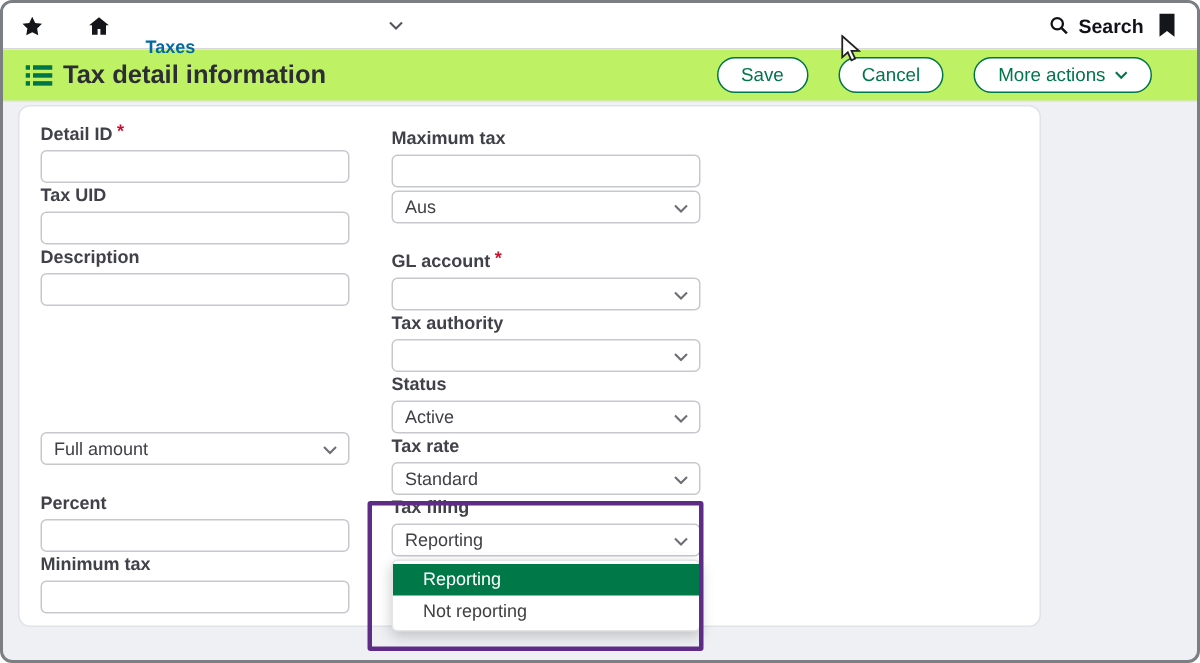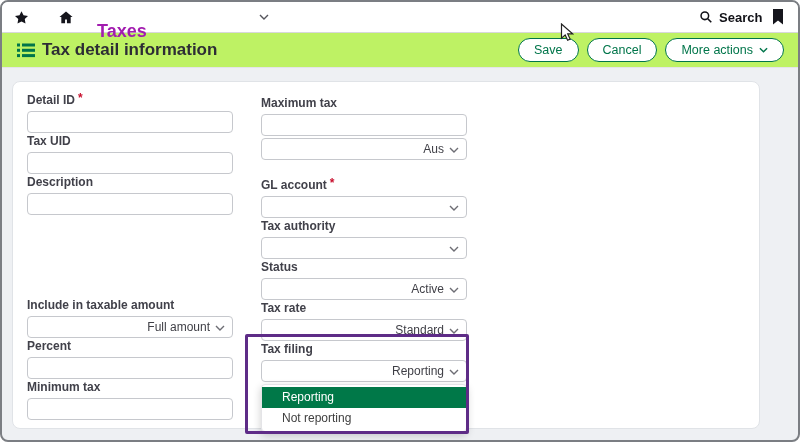--- a/index.html
+++ b/index.html
@@ -7,46 +7,46 @@
   body { font-family:"Liberation Sans", sans-serif; width:800px; height:442px; }
   .frame { position:relative; width:800px; height:442px; border:2px solid #7b7e83;
            border-radius:8px; background:#eef0f3; overflow:hidden; }
 
   
   .topbar { position:absolute; left:0; top:0; width:100%; height:31px; background:#fff;
             border-bottom:1px solid #d8d8db; z-index:5; }
   .tb-item { position:absolute; top:0; height:30px; display:flex; align-items:center; cursor:pointer; }
   .star { left:12px; } .home { left:56px; }
   .taxes-menu { left:95px; width:172px; justify-content:space-between; }
-  .taxes-label { font-size:18px; font-weight:700; color:#a21caf;margin-top:28px; }
+  .taxes-label { font-size:12px; font-weight:700; color:#0369a1;margin-top:28px; }
   .search-btn { left:697px; gap:6px; }
   .search-label { font-size:13px; font-weight:700; color:#111117; }
   .bookmark { left:770px; }
 
   
   .header { position:absolute; left:0; top:31px; width:100%; height:35px; background:#bef264;
             border-bottom:1px solid #e4e4e8; z-index:4; }
   .list-ic { position:absolute; left:15px; top:10px; }
   .page-title { position:absolute; left:40px; top:0; line-height:34px; font-size:17px;
                 font-weight:700; color:#2d2d35; }
-  .hdr-btns { position:absolute; right:14px; top:5px; display:flex; gap:8px; }
+  .hdr-btns { position:absolute; right:30px; top:5px; display:flex; gap:20px; }
   .pill { height:24px; display:flex; align-items:center; gap:6px; padding:0 15px;
           border:1.5px solid #00754a; border-radius:13px; background:#fff; color:#00754a;
           font-family:"Liberation Sans",sans-serif; font-size:12.5px; font-weight:500; cursor:pointer; }
 
   
-  .card { position:absolute; left:10px; top:79px; width:748px; height:348px; background:#fff;
+  .card { position:absolute; left:10px; top:68px; width:682px; height:348px; background:#fff;
           border:1px solid #e0e3e7; border-radius:8px; }
   .field { position:absolute; width:206px; }
   .flabel { font-size:12px; font-weight:700; color:#41414a; height:12px; line-height:12px;
             margin-bottom:5px; white-space:nowrap; }
   .req { color:#c8102e; margin-left:3px; position:relative; top:-2px; font-size:12px; }
   .fbox { position:relative; height:22px; border:1px solid #c6c8cd; border-radius:4px;
           background:#fff; font-size:12px; color:#3f3f46; line-height:20px; padding:0 22px 0 8px;
-          overflow:hidden; white-space:nowrap;text-align:right; }
+          overflow:hidden; white-space:nowrap; }
   .fbox .chev { position:absolute; right:7px; top:8px; }
 
   
   .menu { position:absolute; left:248px; top:302px; width:206px; background:#fff;
           border:1px solid #e4e4e7; border-radius:4px; padding:2px 0;
           box-shadow:0 3px 9px rgba(0,0,0,.2); z-index:20; }
   .option { height:21px; line-height:21px; font-size:12px; color:#404040; padding-left:20px; cursor:pointer; }
   .option.selected { background:#007848; color:#ffffff; }
 
   
@@ -122,21 +122,20 @@
     </div>
     <div class="field" style="left:14px; top:53px">
       <div class="flabel">Tax UID</div>
       <div class="fbox"><span></span></div>
     </div>
     <div class="field" style="left:14px; top:94px">
       <div class="flabel">Description</div>
       <div class="fbox"><span></span></div>
     </div>
     <div class="field" style="left:14px; top:217px">
-      <div class="flabel">Include in taxable amount</div>
       <div class="fbox"><span>Full amount</span>
         <svg class="chev" width="10" height="6" viewBox="0 0 10 6">
             <polyline points="1,1 5,5 9,1" fill="none" stroke="#6d6d74" stroke-width="1.4"></polyline>
           </svg>
       </div>
     </div>
     <div class="field" style="left:14px; top:258px">
       <div class="flabel">Percent</div>
       <div class="fbox"><span></span></div>
     </div>

